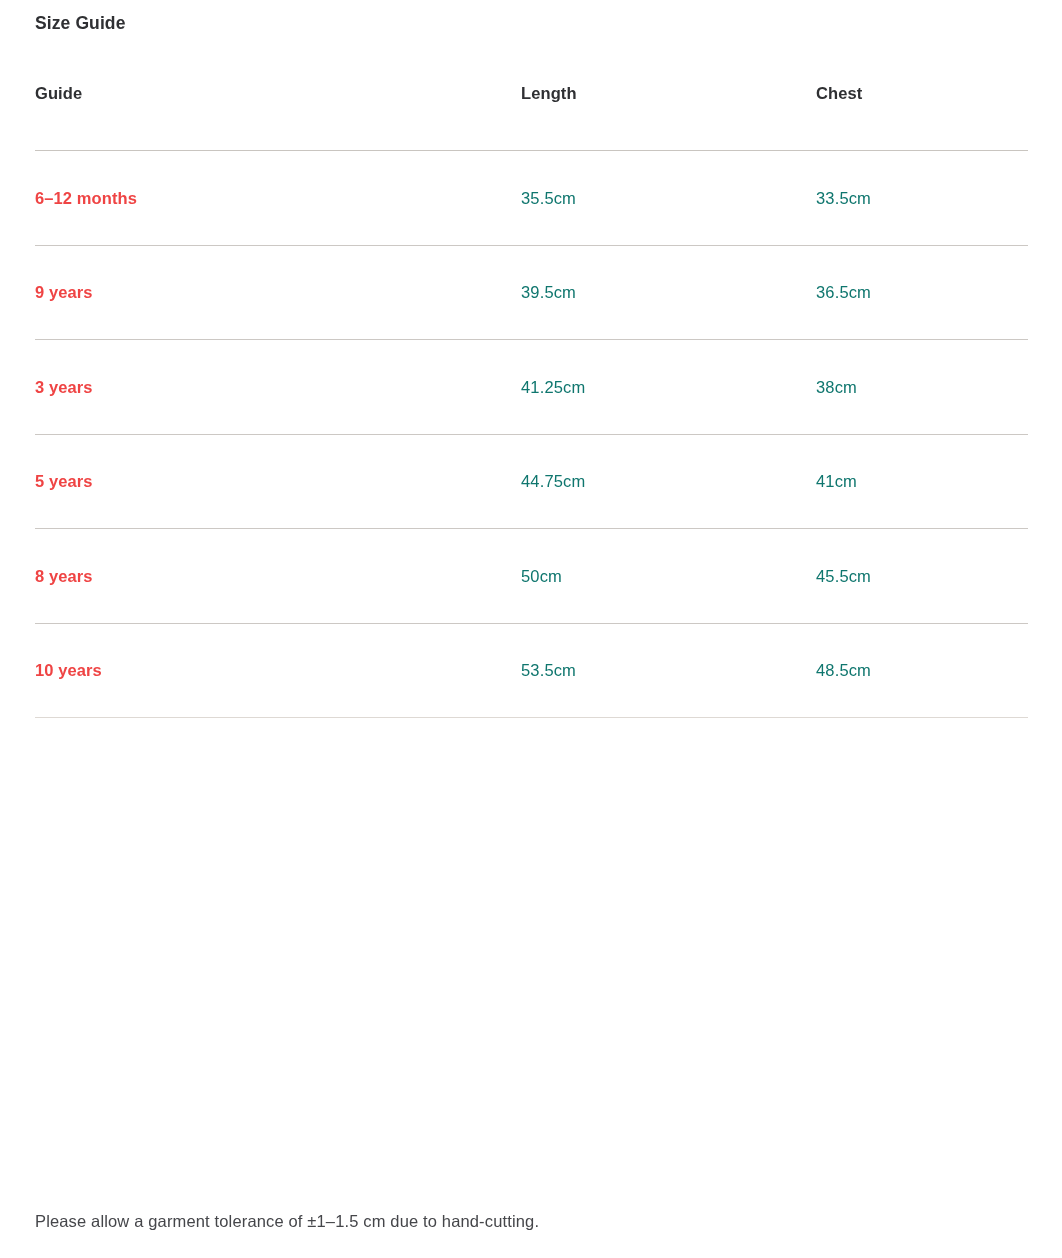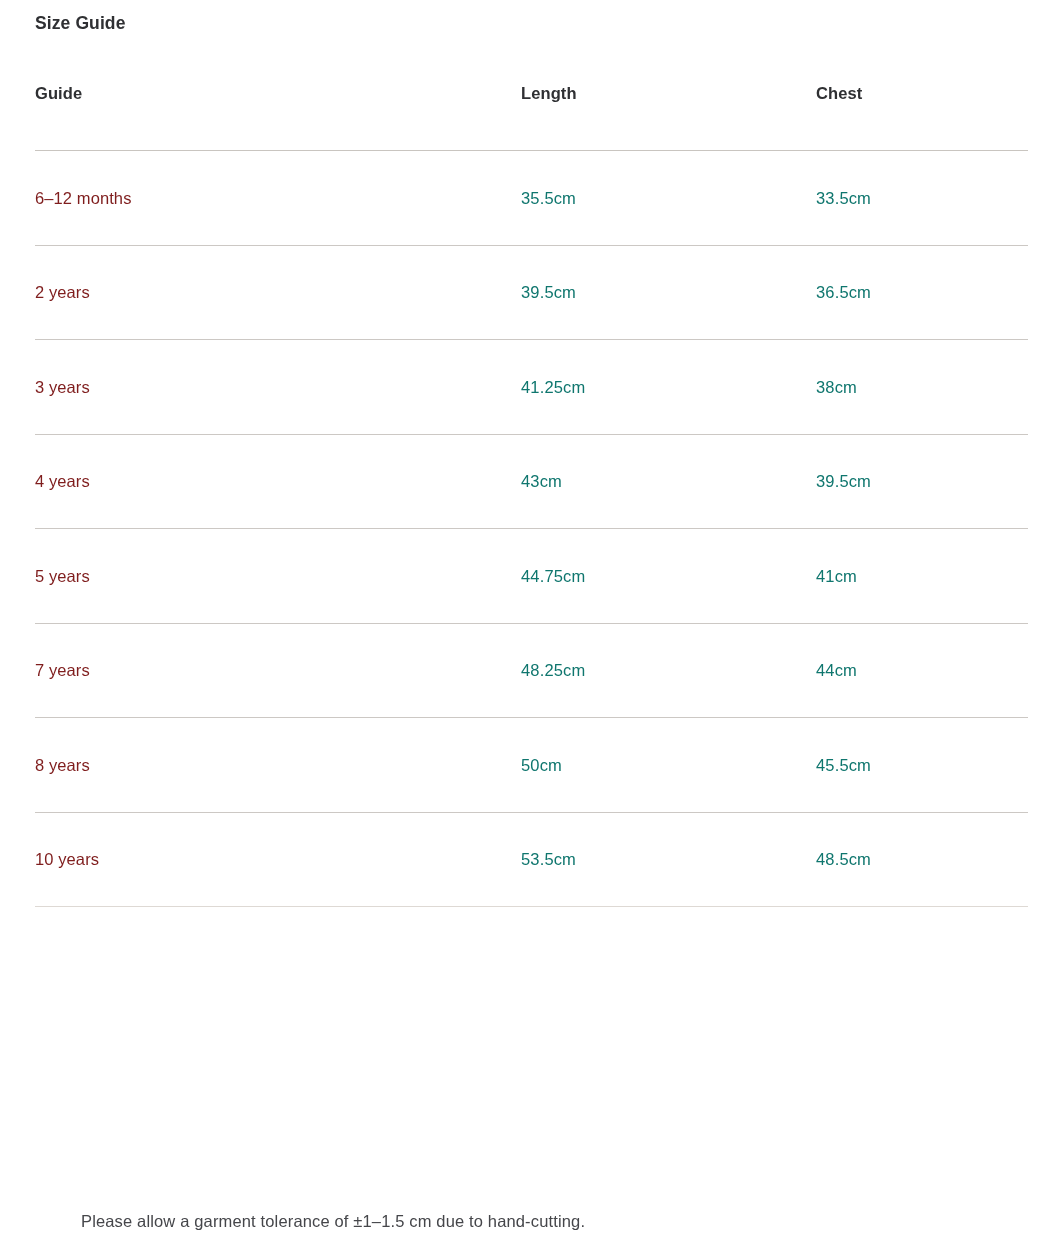--- a/index.html
+++ b/index.html
@@ -76,42 +76,41 @@
     height: 93.5px;
     padding: 0;
     vertical-align: middle;
     font-size: 16.5px;
     line-height: 24px;
     color: #3b3c3f;
     letter-spacing: 0.15px;
   }
 
   .size-table tbody td.cell-size {
-    font-weight: 400;
-    color: #7f1d1d;
+    font-weight: 700;
+    color: #ef4444;
     letter-spacing: 0.1px;
   }
 
   .size-table tbody td.cell-measure {
     font-weight: 400;
     color: #0f766e;
   }
 
   
   .tolerance-note {
     position: absolute;
     left: 35px;
     top: 1208px;
     font-size: 16.5px;
     font-weight: 400;
     color: #45464a;
     letter-spacing: 0.15px;
     line-height: 26px;
     white-space: nowrap;
-    margin-left: 46px;
   }
 </style>
 </head>
 <body>
 
 <div class="page">
 
   <div class="size-guide-title">Size Guide</div>
 
   <table class="size-table">
@@ -127,43 +126,33 @@
         <th>Chest</th>
       </tr>
     </thead>
     <tbody id="size-table-body">
     <tr>
           <td class="cell-size">6–12 months</td>
           <td class="cell-measure">35.5cm</td>
           <td class="cell-measure">33.5cm</td>
         </tr>
         <tr>
-          <td class="cell-size">2 years</td>
+          <td class="cell-size">9 years</td>
           <td class="cell-measure">39.5cm</td>
           <td class="cell-measure">36.5cm</td>
         </tr>
         <tr>
           <td class="cell-size">3 years</td>
           <td class="cell-measure">41.25cm</td>
           <td class="cell-measure">38cm</td>
         </tr>
         <tr>
-          <td class="cell-size">4 years</td>
-          <td class="cell-measure">43cm</td>
-          <td class="cell-measure">39.5cm</td>
-        </tr>
-        <tr>
           <td class="cell-size">5 years</td>
           <td class="cell-measure">44.75cm</td>
           <td class="cell-measure">41cm</td>
-        </tr>
-        <tr>
-          <td class="cell-size">7 years</td>
-          <td class="cell-measure">48.25cm</td>
-          <td class="cell-measure">44cm</td>
         </tr>
         <tr>
           <td class="cell-size">8 years</td>
           <td class="cell-measure">50cm</td>
           <td class="cell-measure">45.5cm</td>
         </tr>
         <tr>
           <td class="cell-size">10 years</td>
           <td class="cell-measure">53.5cm</td>
           <td class="cell-measure">48.5cm</td>

